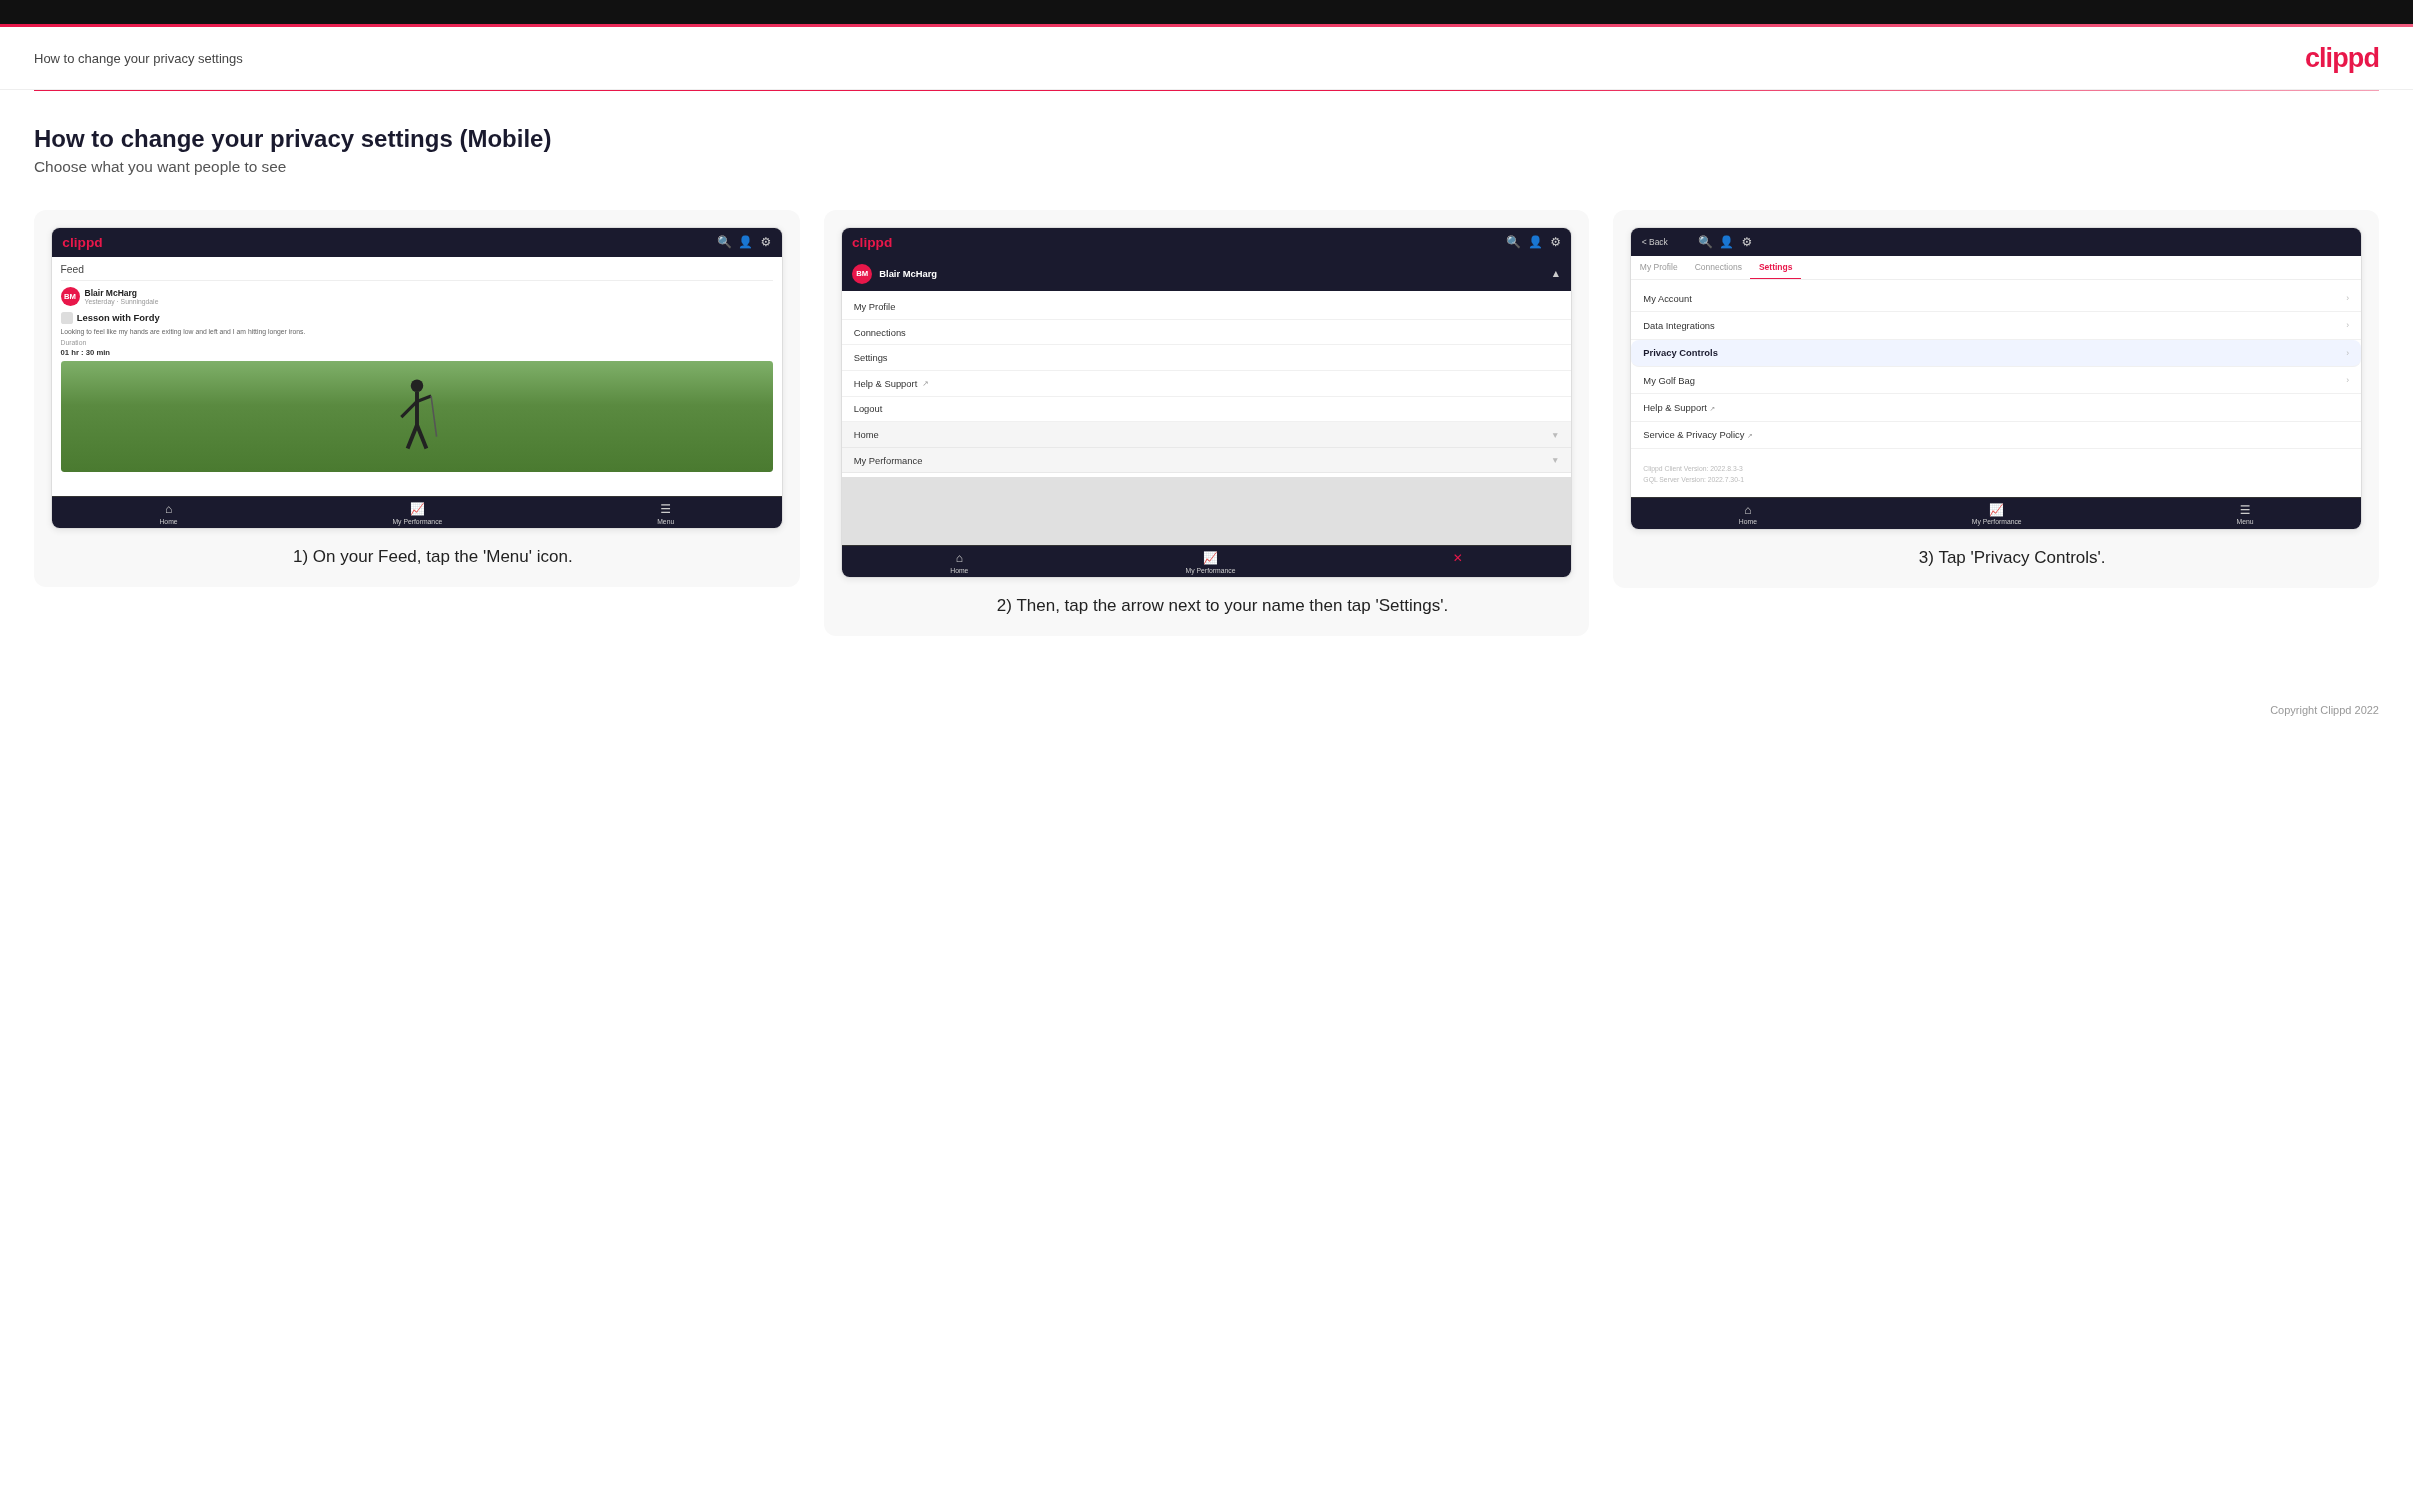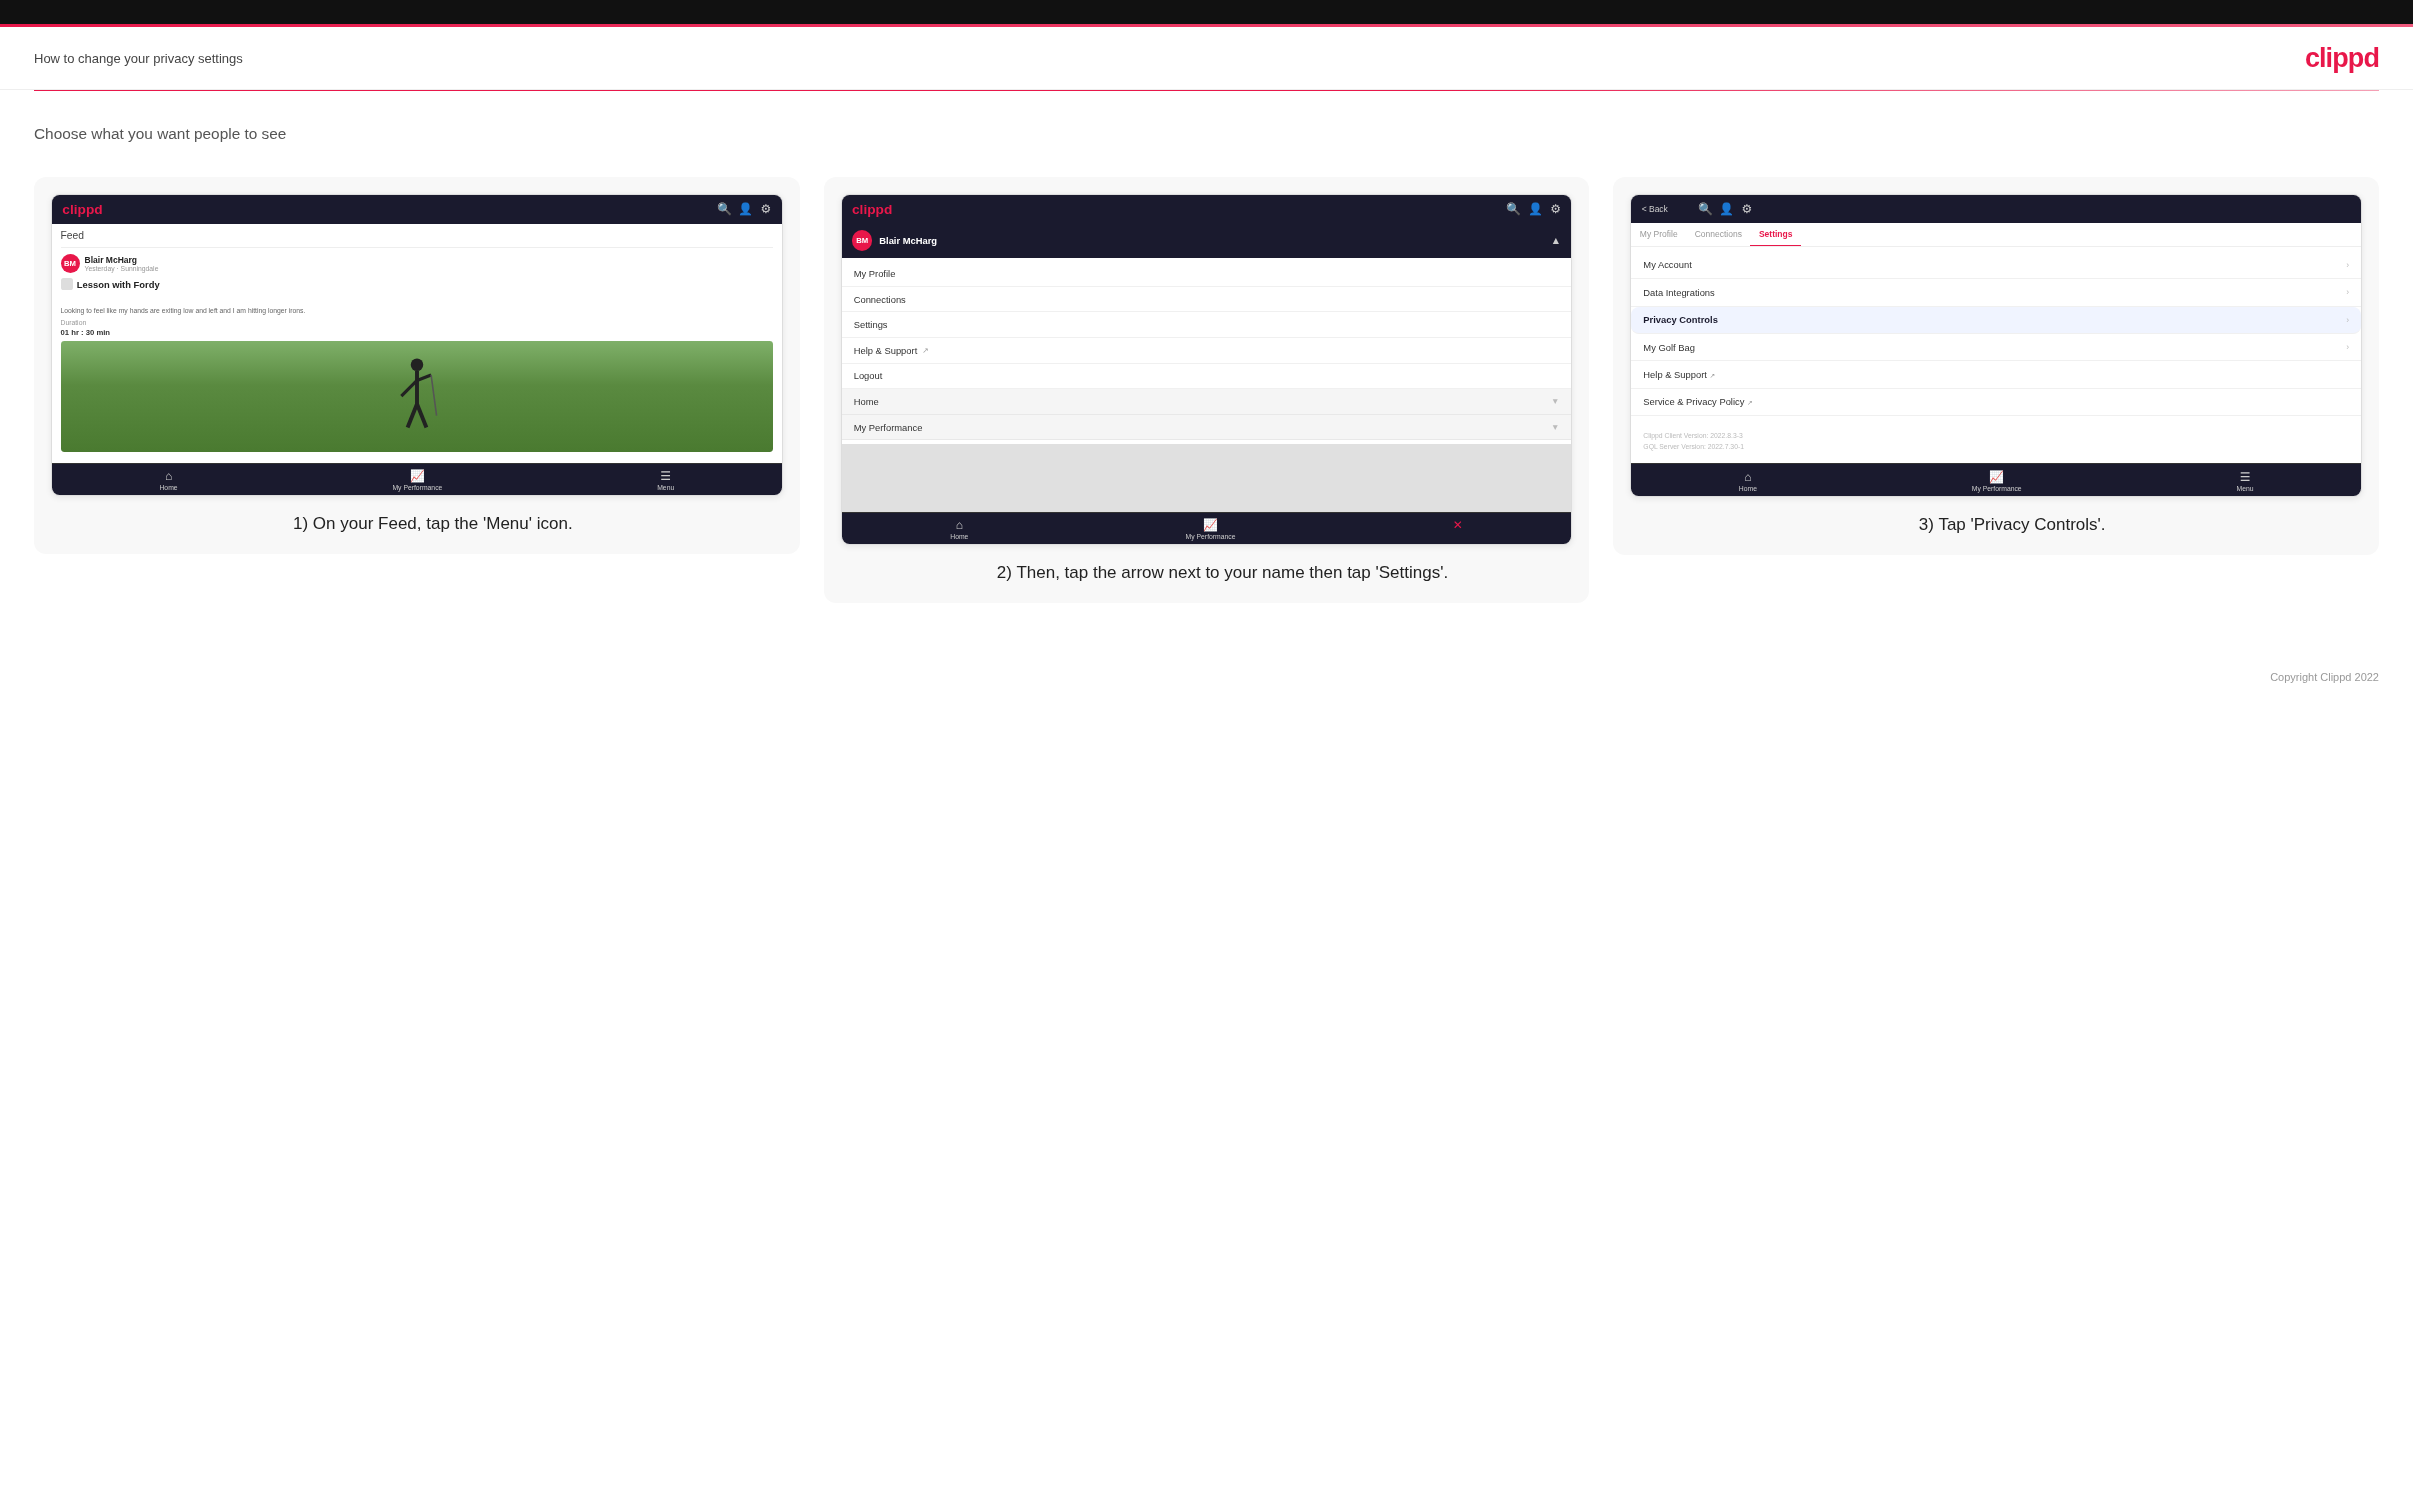--- a/index.html
+++ b/index.html
@@ -160,21 +160,21 @@
       font-size: 6.8px;
       color: #999;
     }
     .feed-lesson-title {
       font-size: 9.4px;
       font-weight: 600;
       color: #222;
       display: flex;
       align-items: center;
       gap: 4.3px;
-      margin-bottom: 17px;
+      margin-bottom: 4px;
     }
     .feed-lesson-icon {
       width: 12px;
       height: 12px;
       background: #ddd;
       border-radius: 2.6px;
     }
     .feed-desc {
       font-size: 6.8px;
       color: #666;
@@ -356,20 +356,21 @@
 <div class="top-bar"></div>
 <div class="accent-line"></div>
 
 <header class="header">
   <span class="header-title">How to change your privacy settings</span>
   <span class="logo">clippd</span>
 </header>
 <div class="header-divider"></div>
 
 <main class="main">
+  <h1 class="page-title">How to change your privacy settings (Mobile)</h1>
   <p class="page-subtitle">Choose what you want people to see</p>
 
   <div class="steps">
 
     <div class="step-card">
       <div class="phone-mockup">
 
         <div class="phone-navbar">
           <span class="phone-logo">clippd</span>
           <div class="phone-nav-icons">

